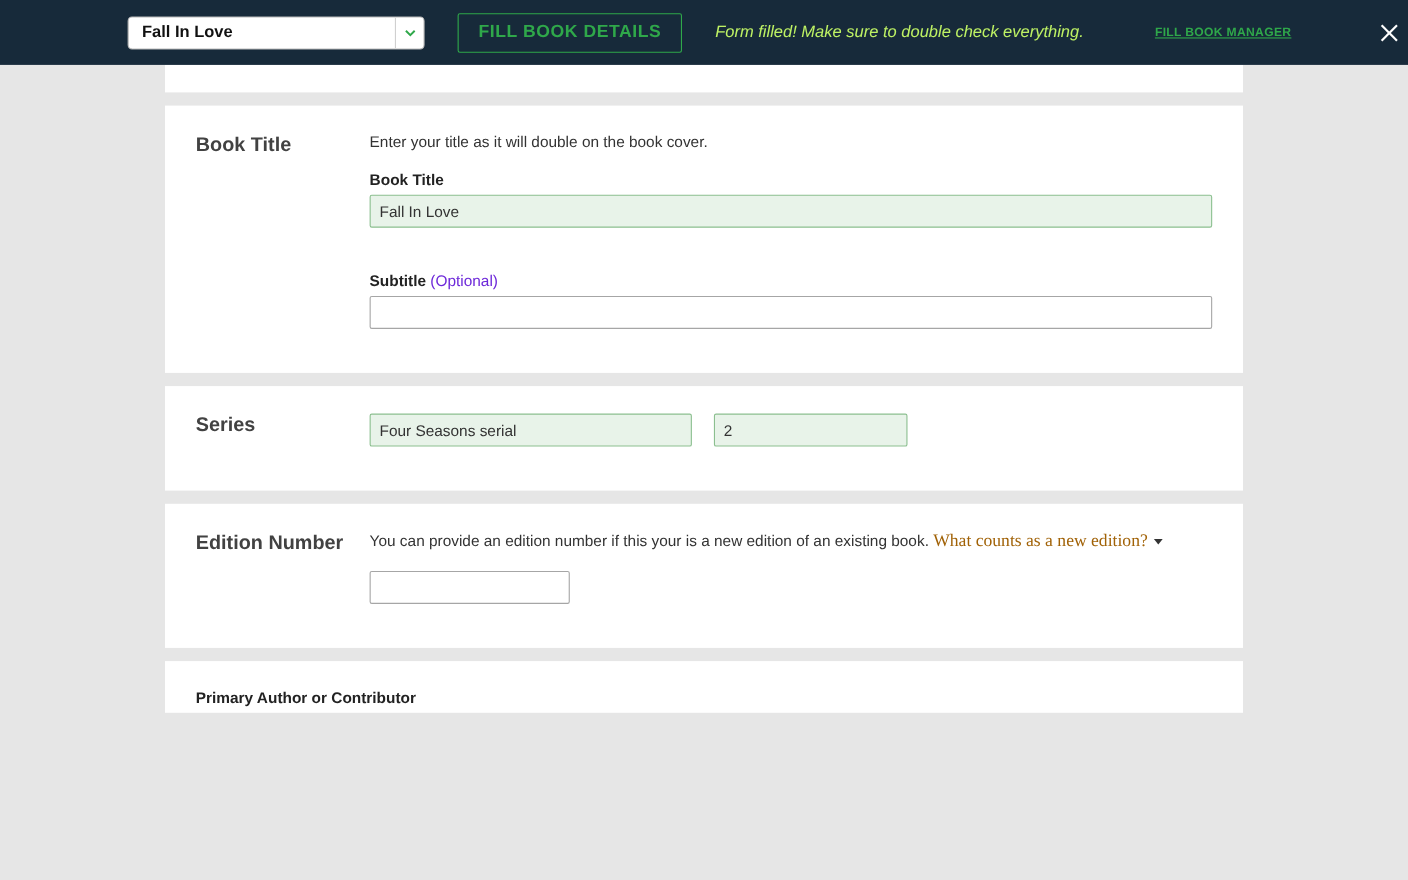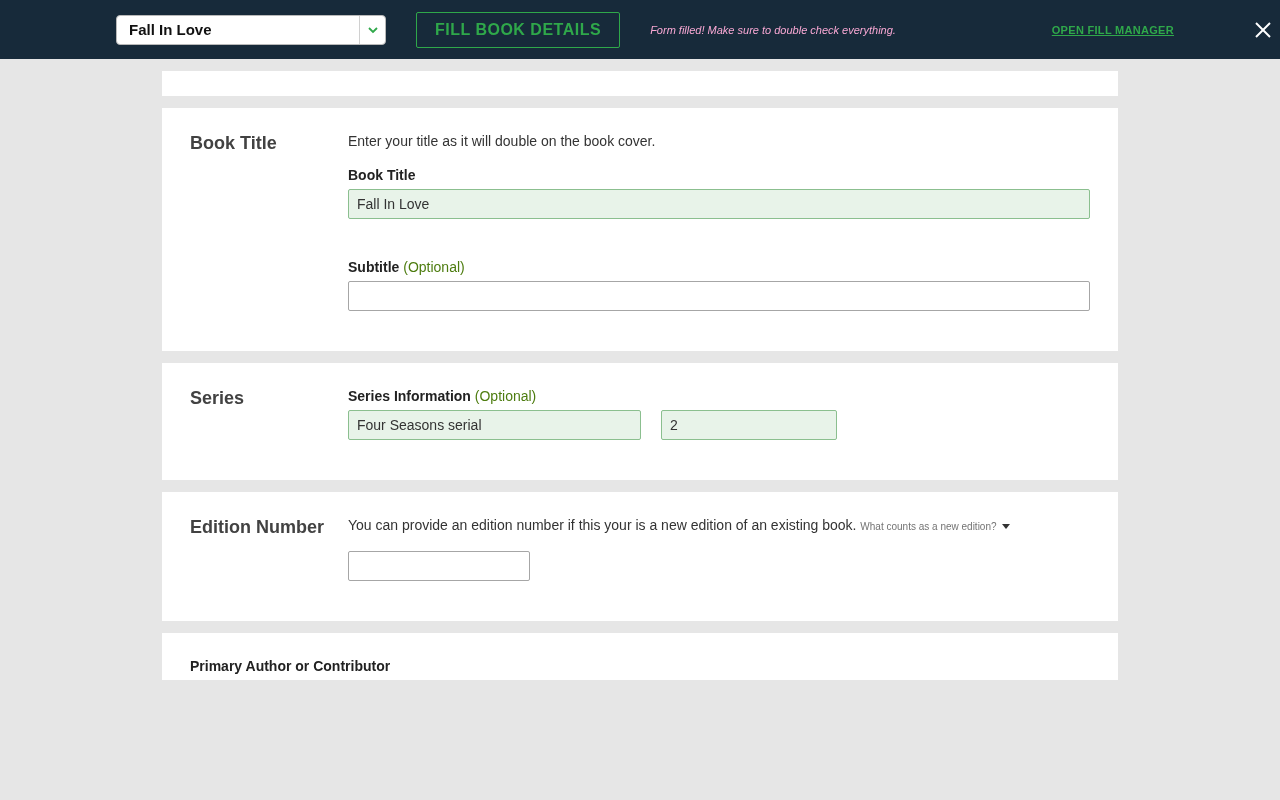--- a/index.html
+++ b/index.html
@@ -59,23 +59,23 @@
     font-size: 16px;
     letter-spacing: 0.5px;
     font-weight: 700;
     padding: 8px 18px;
     border-radius: 2px;
     text-transform: uppercase;
     cursor: pointer;
   }
   .status-text {
     margin-left: 30px;
-    color: #f9a8d4;
+    color: #bef264;
     font-style: italic;
-    font-size: 11px;
+    font-size: 15px;
   }
   .link-open-mgr {
     margin-left: auto;
     margin-right: 90px;
     color: #2fa84a;
     font-size: 11px;
     font-weight: 700;
     text-decoration: underline;
     letter-spacing: 0.3px;
   }
@@ -89,21 +89,21 @@
     height: 22px;
     display: flex;
     align-items: center;
     justify-content: center;
     cursor: pointer;
   }
   .close-x svg { width: 18px; height: 18px; stroke: #fff; stroke-width: 2; }
 
   
   .page {
-    padding: 12px;
+    padding: 0;
   }
   .card {
     background: #fff;
     margin: 0 150px 12px 150px;
     padding: 25px 28px 40px 28px;
   }
   .card-top-slice {
     height: 25px;
     background: #fff;
     margin: 0 150px 12px 150px;
@@ -130,21 +130,21 @@
     margin-bottom: 18px;
   }
   .field-label {
     font-size: 14px;
     font-weight: 700;
     color: #222;
     margin-bottom: 6px;
   }
   .optional {
     font-weight: 400;
-    color: #4d7c0f;
+    color: #6d28d9;
     font-size: 14px;
   }
   .text-input {
     width: 100%;
     height: 30px;
     border: 1px solid #a6a6a6;
     border-radius: 2px;
     padding: 4px 8px;
     font-size: 14px;
     color: #333;
@@ -155,23 +155,24 @@
   }
   .two-inputs {
     display: flex;
     gap: 20px;
   }
   .series-name { width: 293px; }
   .series-num  { width: 176px; }
   .edition-input { width: 182px; }
   .gap-block { height: 40px; }
   .link-blue {
-    color: #737373;
+    color: #a16207;
     text-decoration: none;
-    font-size: 10px;
+    font-size: 16px;
+    font-family: Liberation Serif, serif;
   }
   .caret-down-sm {
     display: inline-block;
     width: 0; height: 0;
     border-left: 4px solid transparent;
     border-right: 4px solid transparent;
     border-top: 5px solid #333;
     vertical-align: middle;
     margin-left: 2px;
   }
@@ -184,21 +185,21 @@
   <div class="dropdown-wrap">
     <div class="dropdown-value">Fall In Love</div>
     <div class="dropdown-caret">
       <svg viewBox="0 0 10 10">
           <path d="M1 3 L5 7 L9 3" fill="none" stroke="#2fa84a" stroke-width="1.8"></path>
         </svg>
     </div>
   </div>
   <button class="btn-fill">FILL BOOK DETAILS</button>
   <div class="status-text">Form filled! Make sure to double check everything.</div>
-  <a class="link-open-mgr" href="#">OPEN FILL MANAGER</a>
+  <a class="link-open-mgr" href="#">FILL BOOK MANAGER</a>
   <div class="close-x">
     <svg viewBox="0 0 18 18">
         <line x1="2" y1="2" x2="16" y2="16"></line>
         <line x1="16" y1="2" x2="2" y2="16"></line>
       </svg>
   </div>
 </div>
 
 <div class="page">
 
@@ -226,24 +227,20 @@
     </div>
   </div>
 
   <div class="card">
     <div class="row">
       <div class="left-col">
         <div class="section-title">Series</div>
       </div>
       <div class="right-col">
 
-        <div class="field-label">
-          <span>Series Information</span>
-          <span class="optional">(Optional)</span>
-        </div>
         <div class="two-inputs">
           <input class="text-input filled series-name" value="Four Seasons serial" style="">
           <input class="text-input filled series-num" value="2" style="">
         </div>
       </div>
     </div>
   </div>
 
   <div class="card">
     <div class="row">

